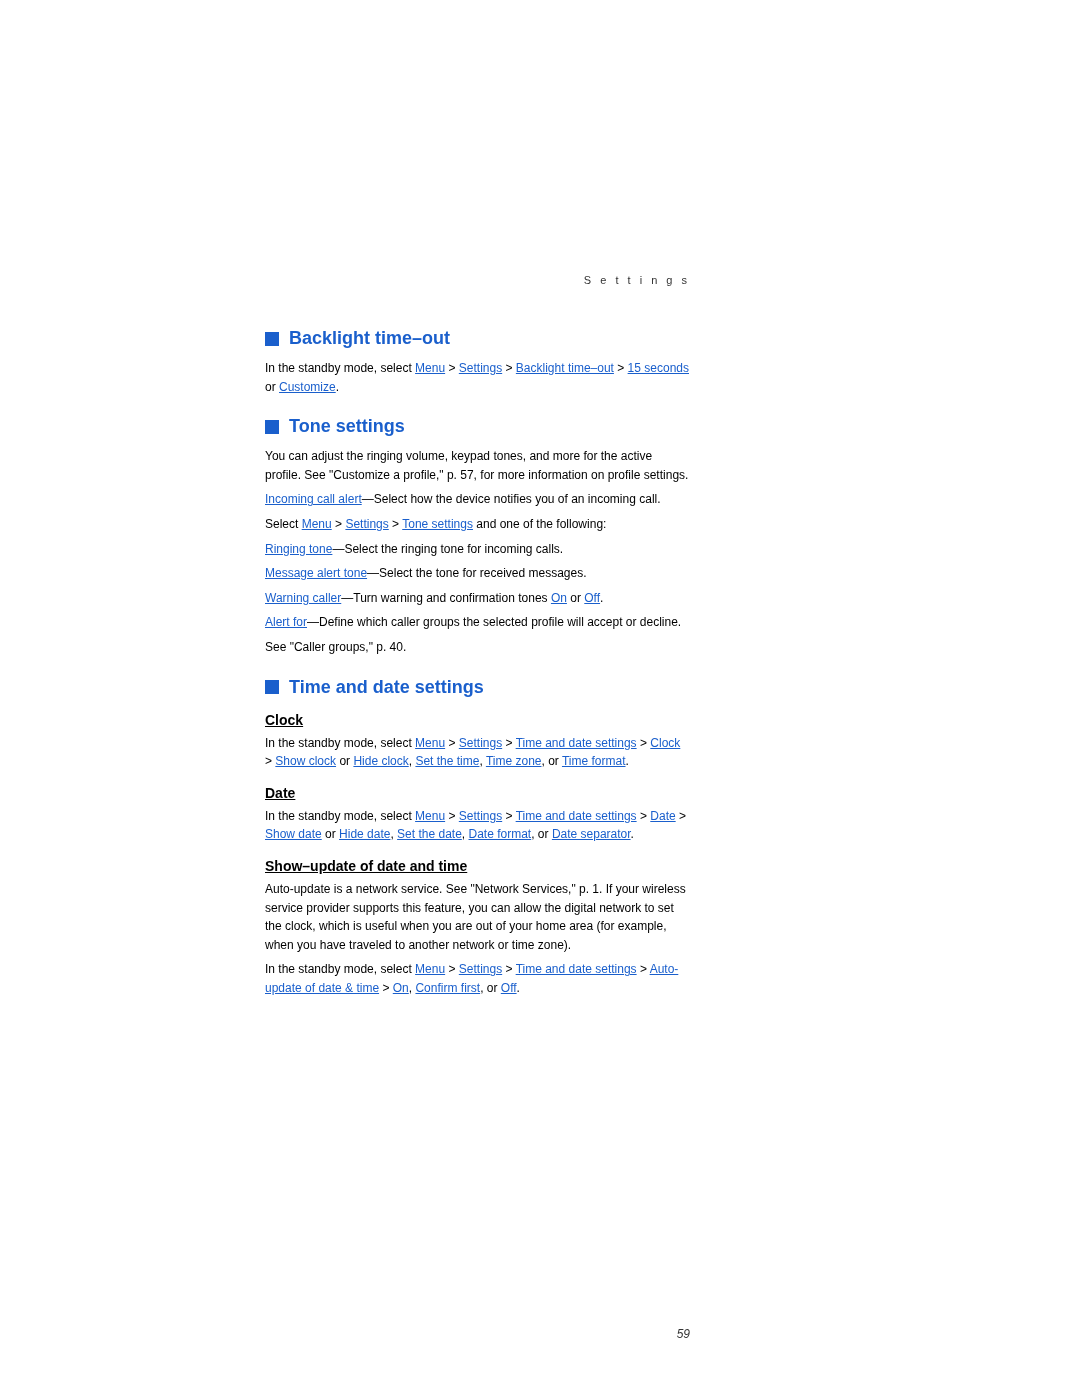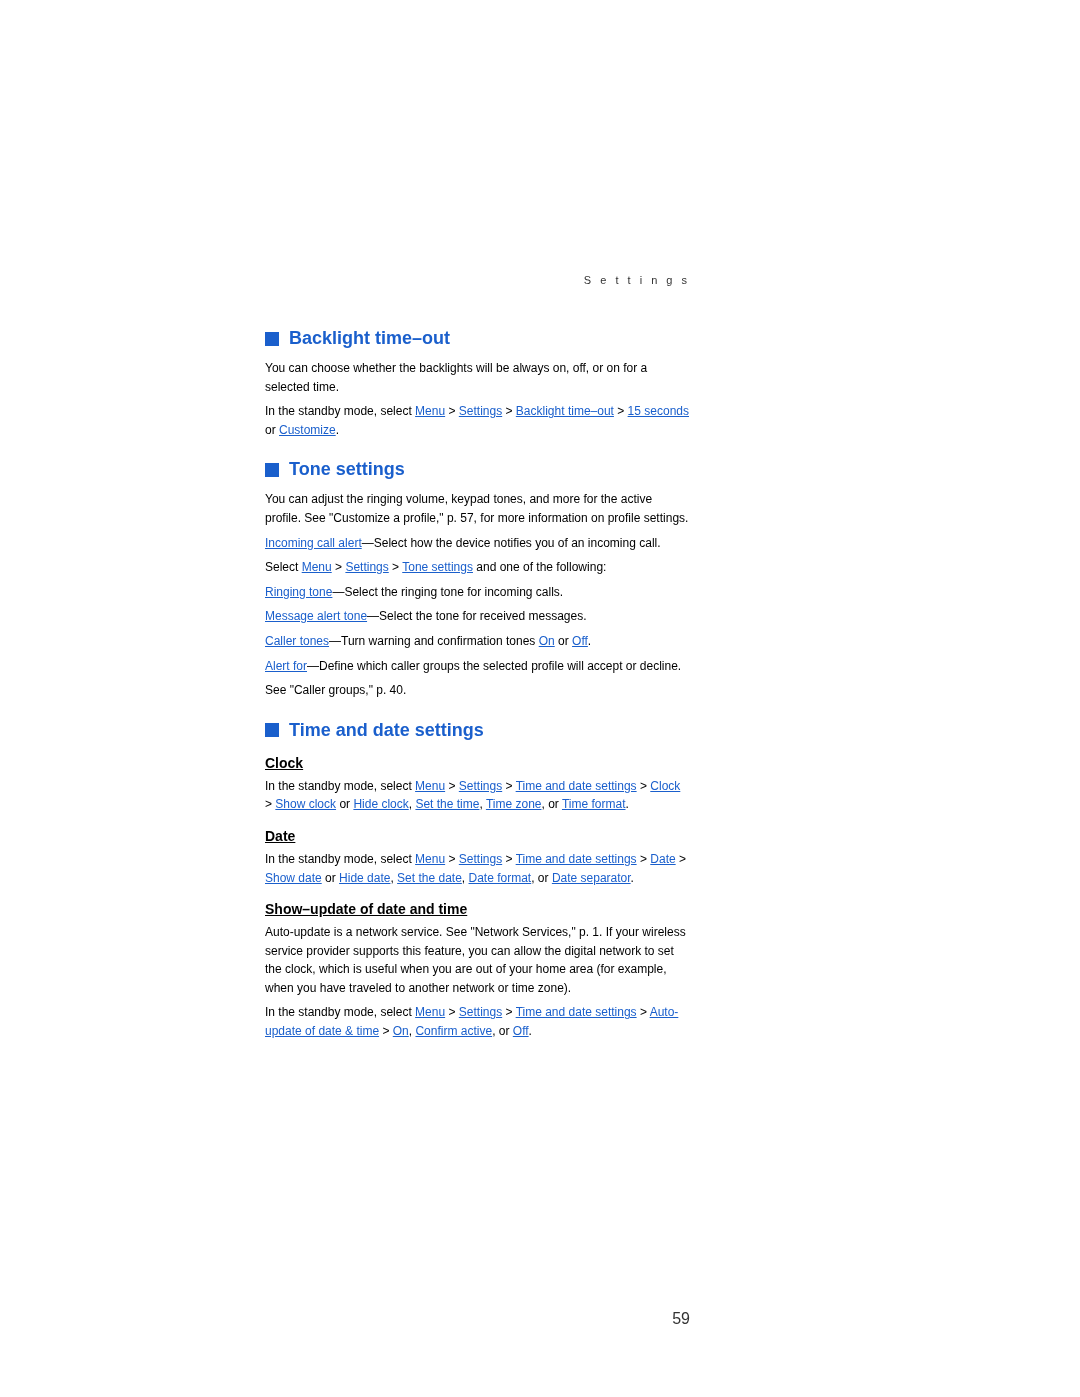--- a/index.html
+++ b/index.html
@@ -66,67 +66,67 @@
       line-height: 1.55;
       color: #000000;
       margin-bottom: 6px;
     }
     .link-text {
       color: #1a5fcc;
       text-decoration: underline;
     }
     .page-number {
       position: absolute;
-      bottom: 69px;
+      bottom: 56px;
       right: 390px;
-      font-size: 16px;
+      font-size: 12px;
       color: #333333;
+      font-style: italic;
     }
   </style>
 </head>
 <body>
 
 <div class="page-container">
   <div class="header-section">
     <span class="header-title">S e t t i n g s</span>
   </div>
 
   <div class="content-area">
 
     <div class="section-title">
       <span class="section-icon"></span>
       <span class="section-title-text">Backlight time–out</span>
     </div>
-    <p class="body-text">You can choose whether the backlights will be always on, off, or on for a selected time.</p>
     <p class="body-text">In the standby mode, select <span class="link-text">Menu</span> &gt; <span class="link-text">Settings</span> &gt; <span class="link-text">Backlight time–out</span> &gt; <span class="link-text">15 seconds</span> or <span class="link-text">Customize</span>.</p>
 
     <div class="section-title">
       <span class="section-icon"></span>
       <span class="section-title-text">Tone settings</span>
     </div>
     <p class="body-text">You can adjust the ringing volume, keypad tones, and more for the active profile. See "Customize a profile," p. 57, for more information on profile settings.</p>
     <p class="body-text"><span class="link-text">Incoming call alert</span>—Select how the device notifies you of an incoming call.</p>
     <p class="body-text">Select <span class="link-text">Menu</span> &gt; <span class="link-text">Settings</span> &gt; <span class="link-text">Tone settings</span> and one of the following:</p>
     <p class="body-text"><span class="link-text">Ringing tone</span>—Select the ringing tone for incoming calls.</p>
     <p class="body-text"><span class="link-text">Message alert tone</span>—Select the tone for received messages.</p>
-    <p class="body-text"><span class="link-text">Caller tones</span>—Turn warning and confirmation tones <span class="link-text">On</span> or <span class="link-text">Off</span>.</p>
+    <p class="body-text"><span class="link-text">Warning caller</span>—Turn warning and confirmation tones <span class="link-text">On</span> or <span class="link-text">Off</span>.</p>
     <p class="body-text"><span class="link-text">Alert for</span>—Define which caller groups the selected profile will accept or decline.</p>
     <p class="body-text">See "Caller groups," p. 40.</p>
 
     <div class="section-title">
       <span class="section-icon"></span>
       <span class="section-title-text">Time and date settings</span>
     </div>
 
     <div class="subsection-title">Clock</div>
     <p class="body-text">In the standby mode, select <span class="link-text">Menu</span> &gt; <span class="link-text">Settings</span> &gt; <span class="link-text">Time and date settings</span> &gt; <span class="link-text">Clock</span> &gt; <span class="link-text">Show clock</span> or <span class="link-text">Hide clock</span>, <span class="link-text">Set the time</span>, <span class="link-text">Time zone</span>, or <span class="link-text">Time format</span>.</p>
 
     <div class="subsection-title">Date</div>
     <p class="body-text">In the standby mode, select <span class="link-text">Menu</span> &gt; <span class="link-text">Settings</span> &gt; <span class="link-text">Time and date settings</span> &gt; <span class="link-text">Date</span> &gt; <span class="link-text">Show date</span> or <span class="link-text">Hide date</span>, <span class="link-text">Set the date</span>, <span class="link-text">Date format</span>, or <span class="link-text">Date separator</span>.</p>
 
     <div class="subsection-title">Show–update of date and time</div>
     <p class="body-text">Auto-update is a network service. See "Network Services," p. 1. If your wireless service provider supports this feature, you can allow the digital network to set the clock, which is useful when you are out of your home area (for example, when you have traveled to another network or time zone).</p>
-    <p class="body-text">In the standby mode, select <span class="link-text">Menu</span> &gt; <span class="link-text">Settings</span> &gt; <span class="link-text">Time and date settings</span> &gt; <span class="link-text">Auto-update of date &amp; time</span> &gt; <span class="link-text">On</span>, <span class="link-text">Confirm active</span>, or <span class="link-text">Off</span>.</p>
+    <p class="body-text">In the standby mode, select <span class="link-text">Menu</span> &gt; <span class="link-text">Settings</span> &gt; <span class="link-text">Time and date settings</span> &gt; <span class="link-text">Auto-update of date &amp; time</span> &gt; <span class="link-text">On</span>, <span class="link-text">Confirm first</span>, or <span class="link-text">Off</span>.</p>
 
   </div>
 
   <div class="page-number">59</div>
 </div>
 
 </body></html>

